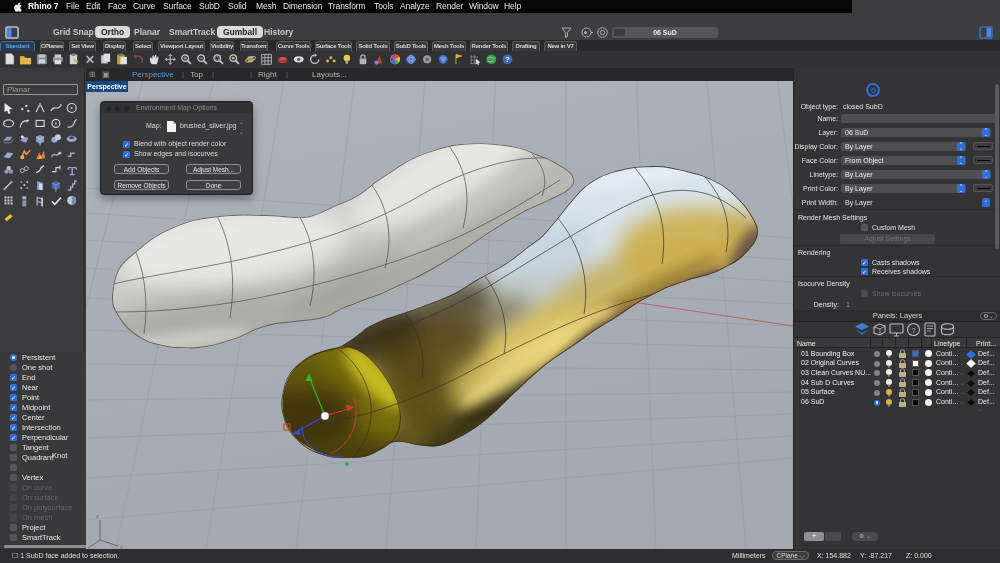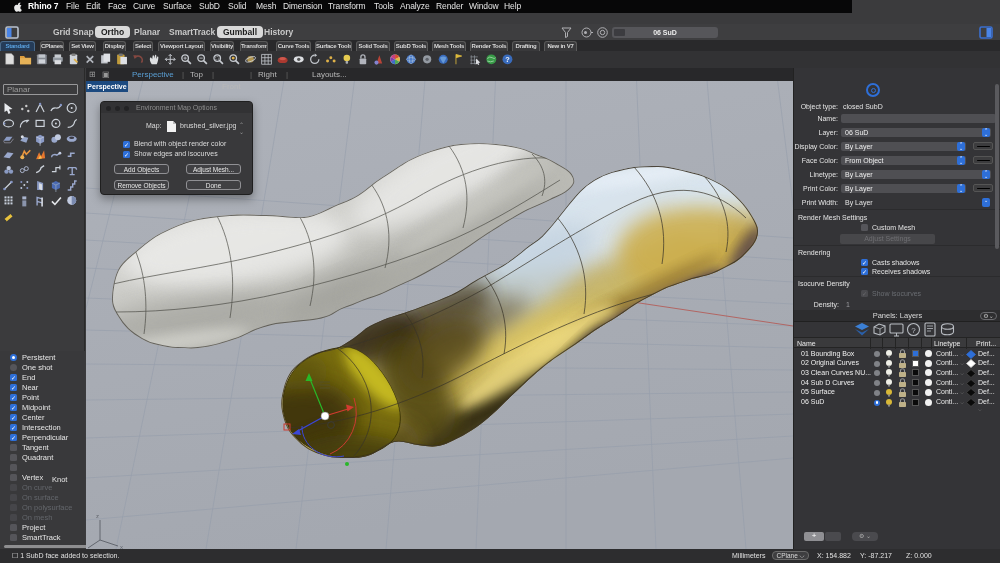--- a/index.html
+++ b/index.html
@@ -465,21 +465,21 @@
         <div class="os" style="top:62px;">Center</div>
       <div class="osbox chk" style="top:73px;"></div>
         <div class="os" style="top:72px;">Intersection</div>
       <div class="osbox chk" style="top:83px;"></div>
         <div class="os" style="top:82px;">Perpendicular</div>
       <div class="osbox" style="top:93px;"></div>
         <div class="os" style="top:92px;">Tangent</div>
       <div class="osbox" style="top:103px;"></div>
         <div class="os" style="top:102px;">Quadrant</div>
       <div class="osbox" style="top:113px;"></div>
-        <div class="os" style="top:124px;padding-left:30px;">Knot</div>
+        <div class="os" style="top:100px;padding-left:30px;">Knot</div>
       <div class="osbox" style="top:123px;"></div>
         <div class="os" style="top:122px;">Vertex</div>
       <div class="osbox" style="top:133px;background:#46464a;"></div>
         <div class="os dim" style="top:132px;">On curve</div>
       <div class="osbox" style="top:143px;background:#46464a;"></div>
         <div class="os dim" style="top:142px;">On surface</div>
       <div class="osbox" style="top:153px;background:#46464a;"></div>
         <div class="os dim" style="top:152px;">On polysurface</div>
       <div class="osbox" style="top:163px;background:#46464a;"></div>
         <div class="os dim" style="top:162px;">On mesh</div>

